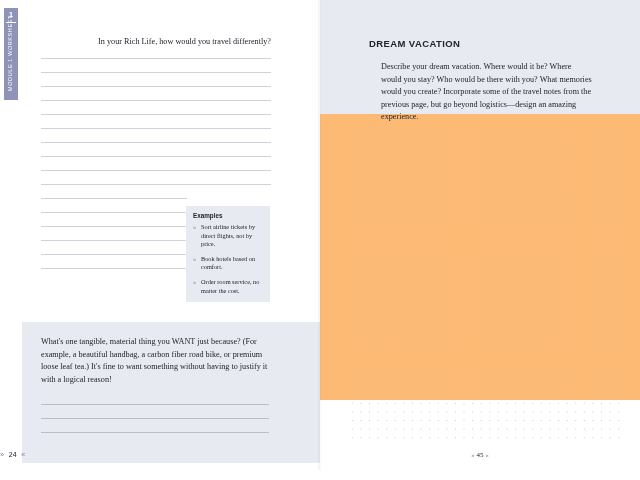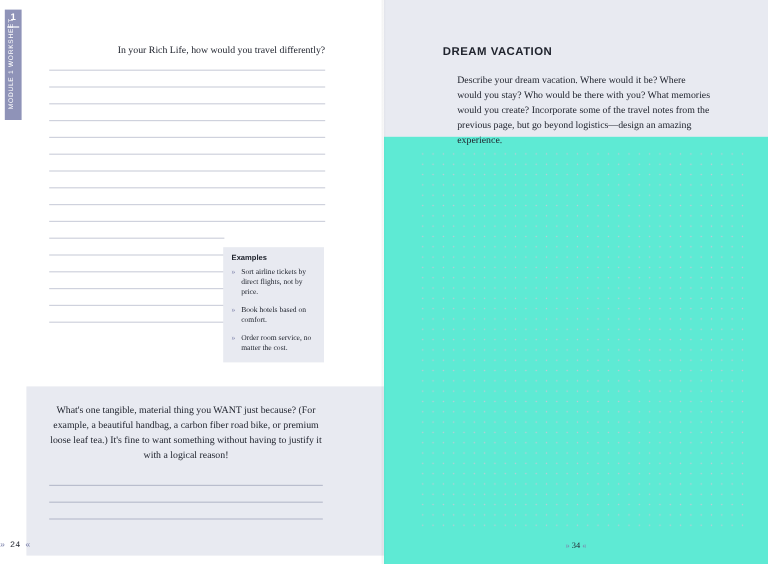--- a/index.html
+++ b/index.html
@@ -152,21 +152,21 @@
     width: 298px;
     height: 141px;
     background: #e8eaf1;
   }
   #q2-block {
     position: absolute;
     left: 41px;
     top: 336px;
     width: 228px;
   }
-  #q2-text { margin: 0 0 18px 0; text-align: center; }
+  #q2-text { margin: 0 0 18px 0; }
   #q2-lines .write-line { background: #b9bdcd; }
 
   
   #left-folio {
     position: absolute;
     left: 0;
     top: 451px;
     width: 320px;
     text-align: left;
     font-family: Liberation Mono, monospace;
@@ -174,22 +174,22 @@
     color: #20242e;
   }
   .folio-mark { color: #7d82ab; }
 
   
   #right-page {
     position: absolute;
     left: 320px;
     top: 0;
     width: 320px;
-    height: 480px;
-    background: #5eead4;
+    height: 400px;
+    background: #fdba74;
   }
   #right-header-panel {
     position: absolute;
     left: 0;
     top: 0;
     width: 320px;
     height: 114px;
     background: #e8eaf1;
   }
   #right-header-text {
@@ -332,19 +332,19 @@
     <div id="right-header-panel"></div>
     <div id="right-header-text">
       <h2 id="right-title">DREAM VACATION</h2>
       <p id="right-desc">Describe your dream vacation. Where would it be? Where would you stay? Who would be there with you? What memories would you create? Incorporate some of the travel notes from the previous page, but go beyond logistics—design an amazing experience.</p>
     </div>
     <div id="dot-grid"></div>
   </div>
 
   <div id="right-folio">
     <span class="folio-mark">»</span>
-    <span>34</span>
+    <span>45</span>
     <span class="folio-mark">«</span>
   </div>
 
   <div id="gutter"></div>
   <div id="bottom-edge"></div>
 </div>
 
 </body></html>

